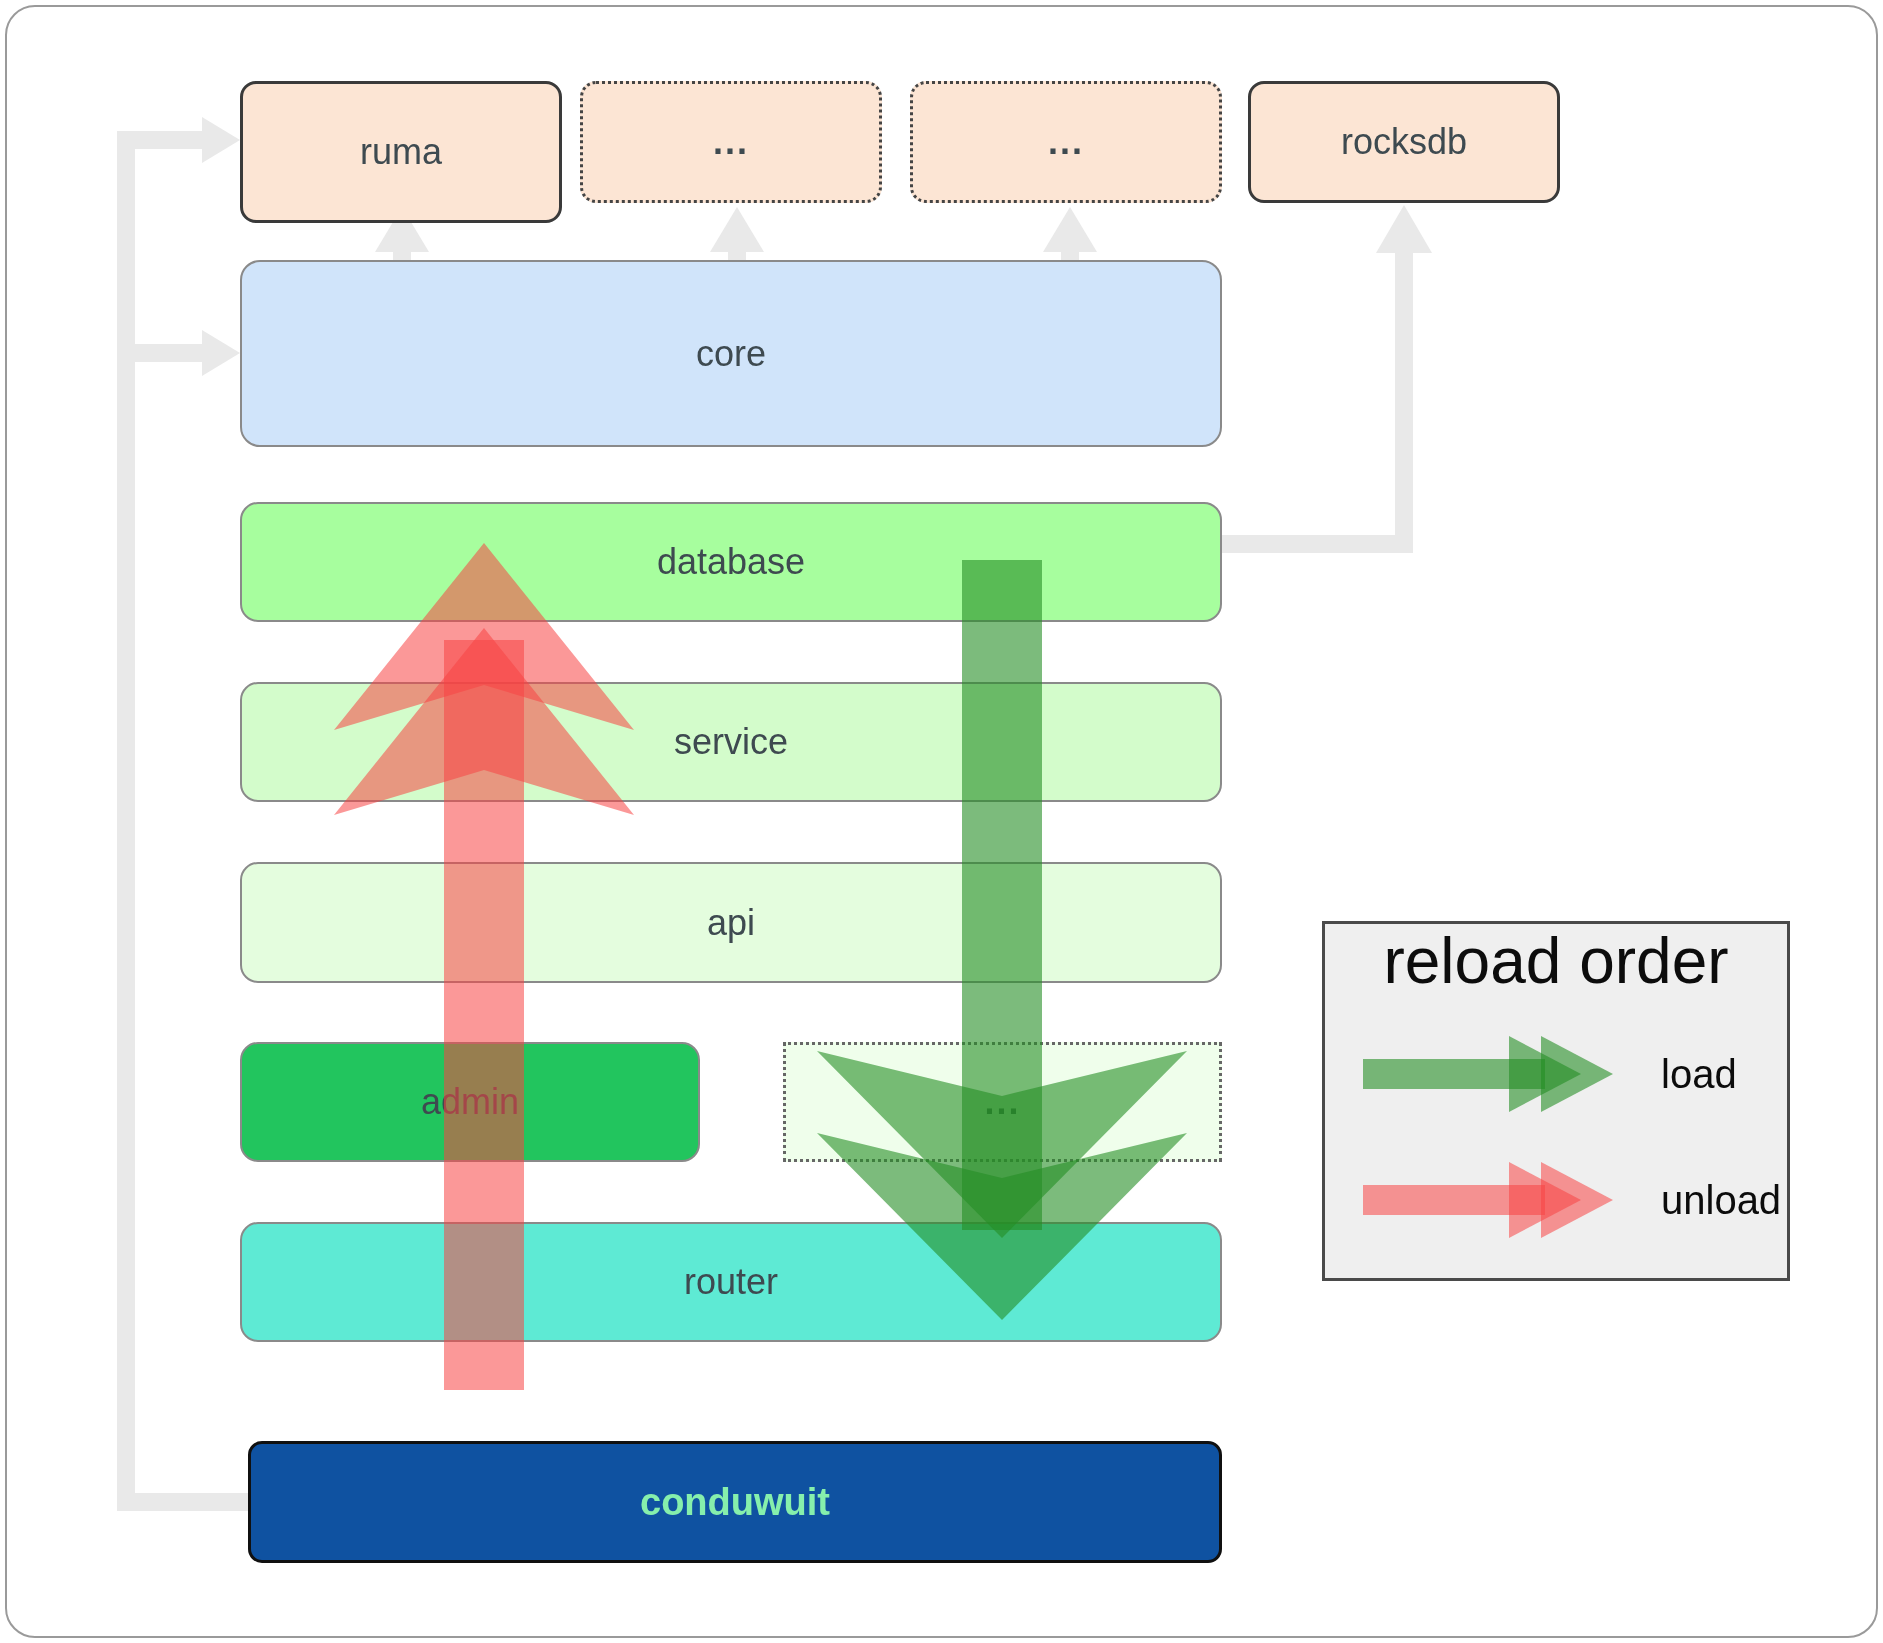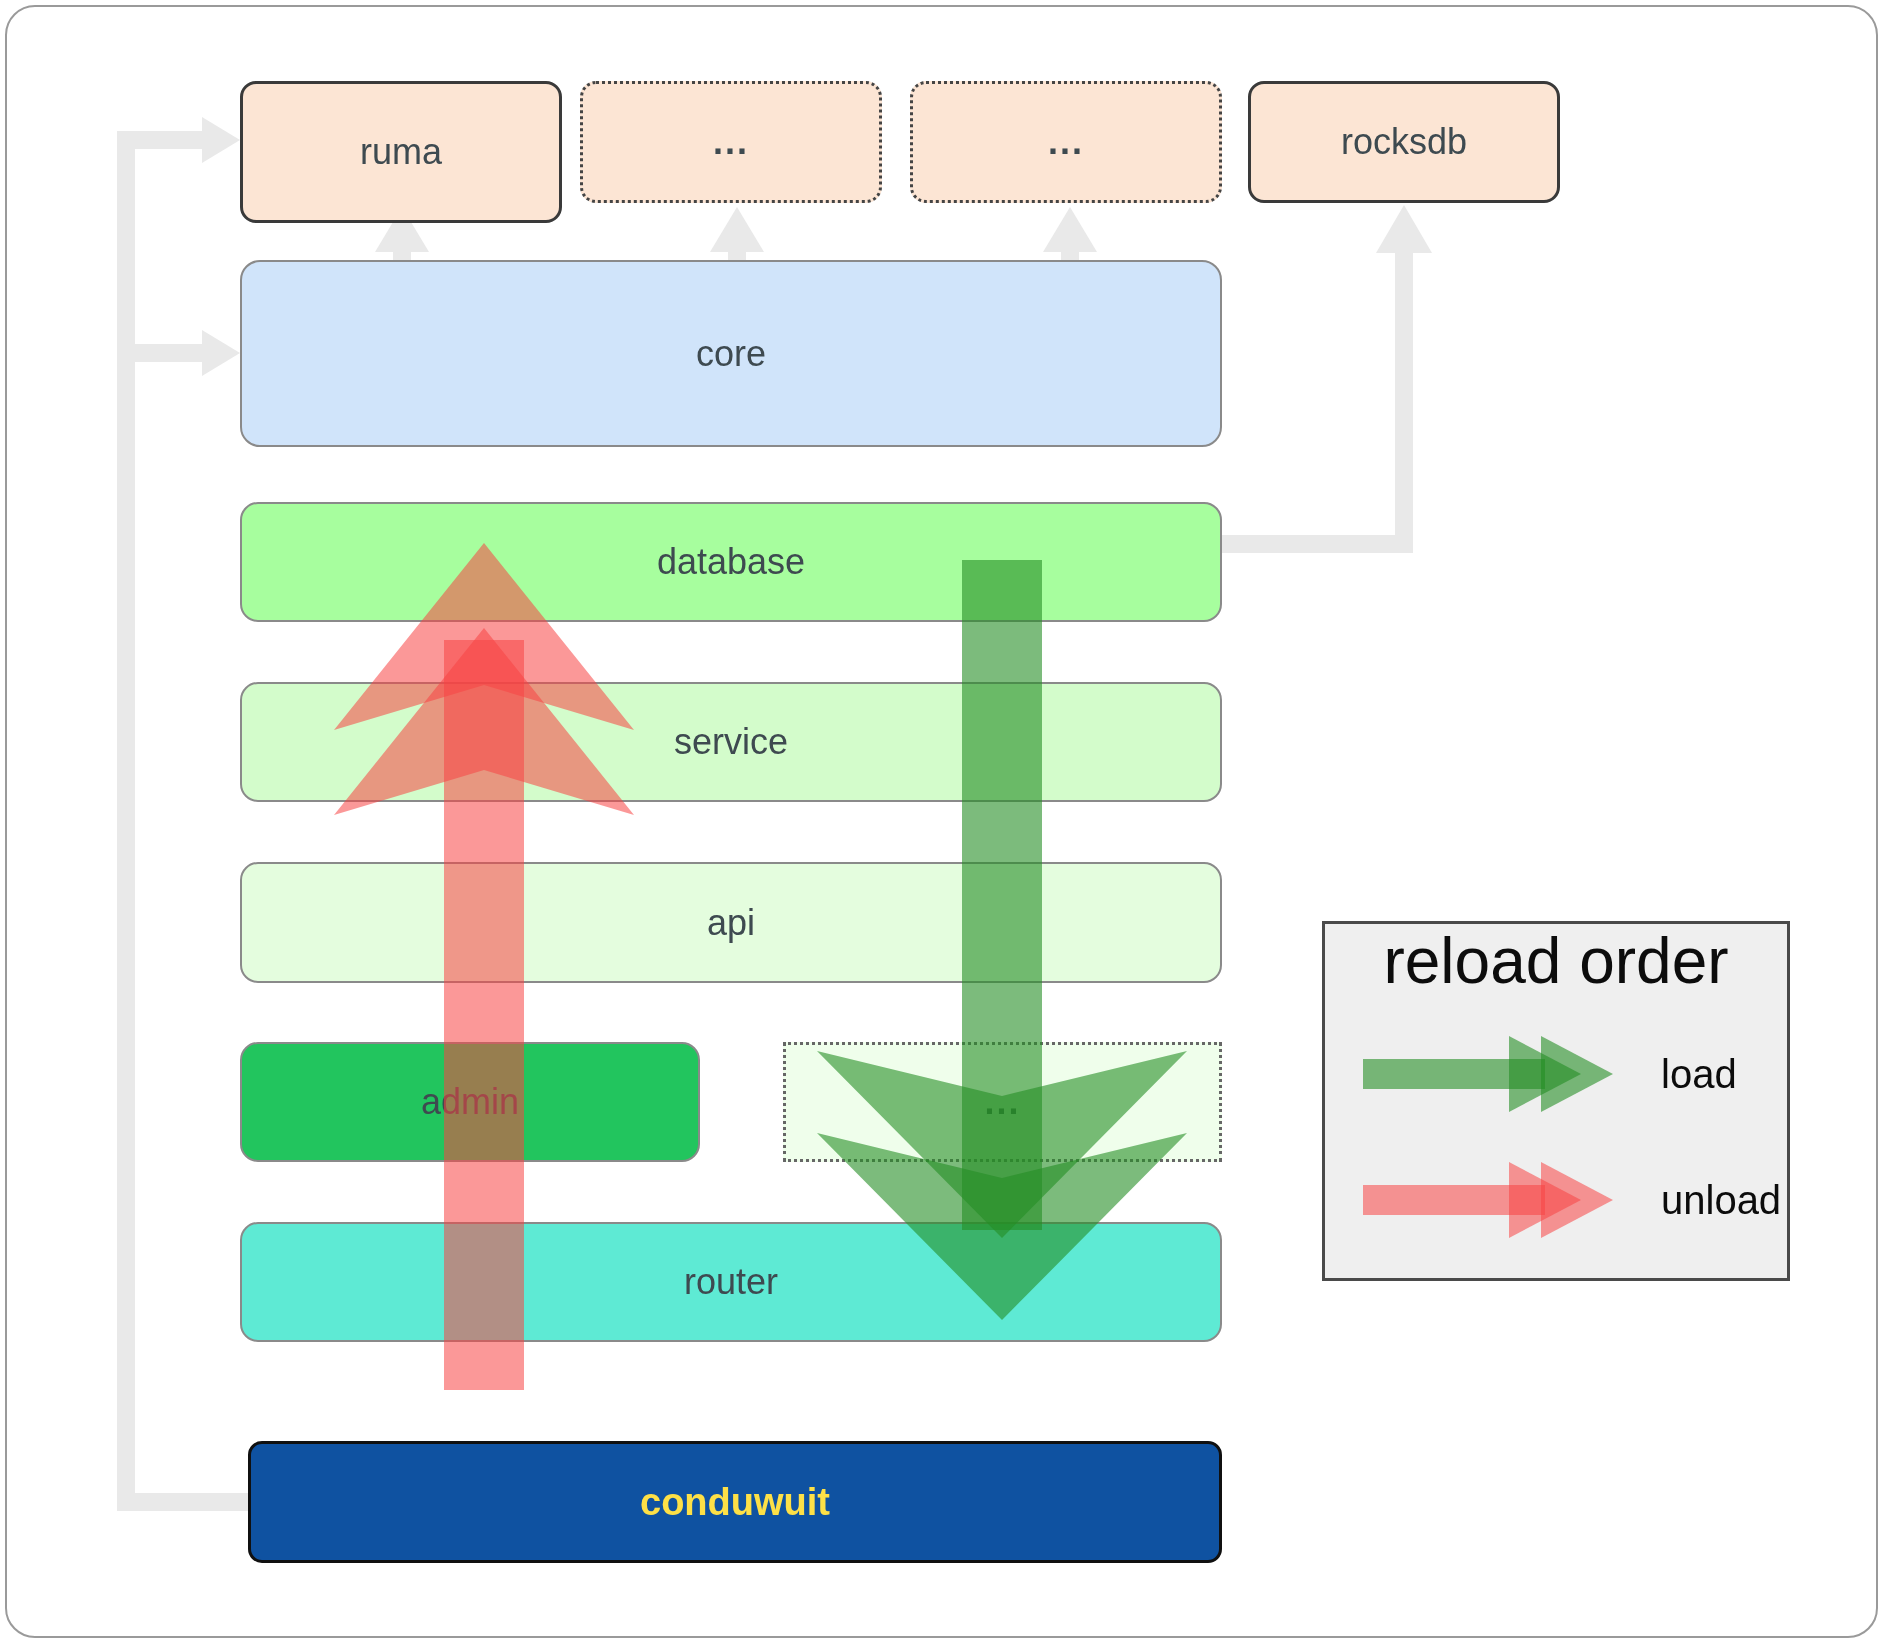--- a/index.html
+++ b/index.html
@@ -35,21 +35,21 @@
   .node.layer-box{border:2px solid #8a8a8a;border-radius:18px;}
   #box-core    {left:240px; top:260px;  width:982px; height:187px; background:#d0e4fa;border-radius:20px;}
   #box-database{left:240px; top:502px;  width:982px; height:120px; background:#a7fe9e;}
   #box-service {left:240px; top:682px;  width:982px; height:120px; background:#d3fccb;}
   #box-api     {left:240px; top:862px;  width:982px; height:121px; background:#e4fdde;}
   #box-admin   {left:240px; top:1042px; width:460px; height:120px; background:#22c55e;}
   #box-dots3   {left:783px; top:1042px; width:439px; height:120px; background:#effeeb;
                 border:3px dotted #666;font-weight:700;letter-spacing:2px;}
   #box-router  {left:240px; top:1222px; width:982px; height:120px; background:#5eead4;}
   #box-conduwuit{left:248px;top:1441px; width:974px; height:122px; background:#0f52a1;
-                border:3px solid #101010;border-radius:14px;color:#fde047;font-weight:700;font-size:38px;}
+                border:3px solid #101010;border-radius:14px;color:#86efac;font-weight:700;font-size:38px;}
 
   
   .legend{
     position:absolute;left:1322px;top:921px;width:468px;height:360px;
     background:#efefef;border:3px solid #4a4a4a;
     box-sizing:border-box;
     display:flex;flex-direction:column;align-items:center;
   }
   .legend-title{font-size:64px;color:#0c0c0c;}
   .legend-row{display:flex;align-items:center;width:100%;margin-top:26px;}

